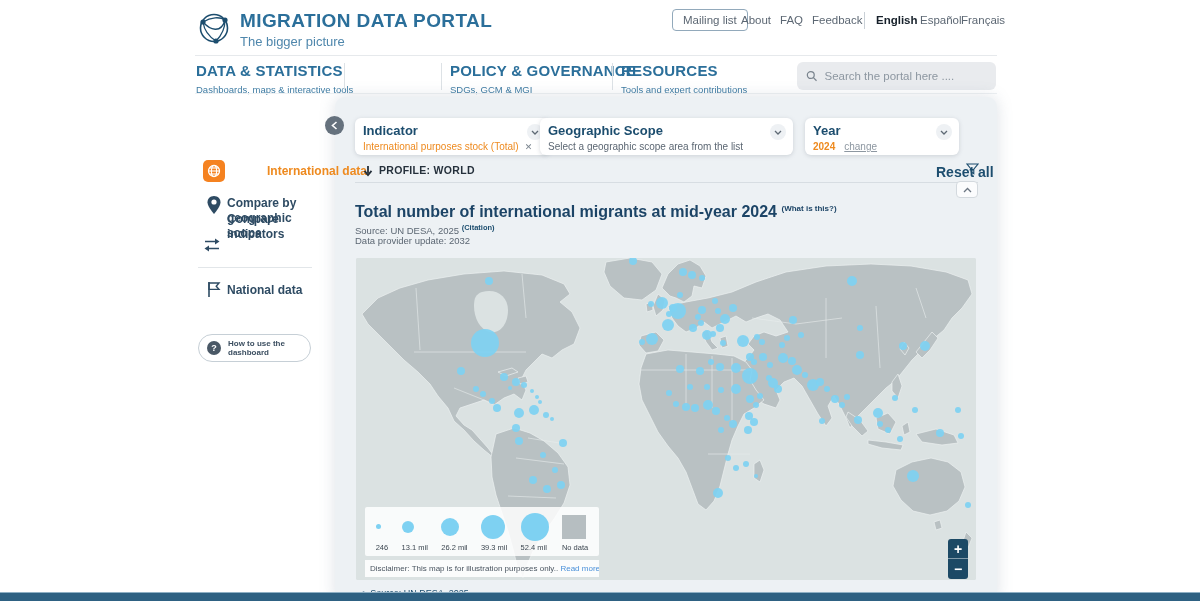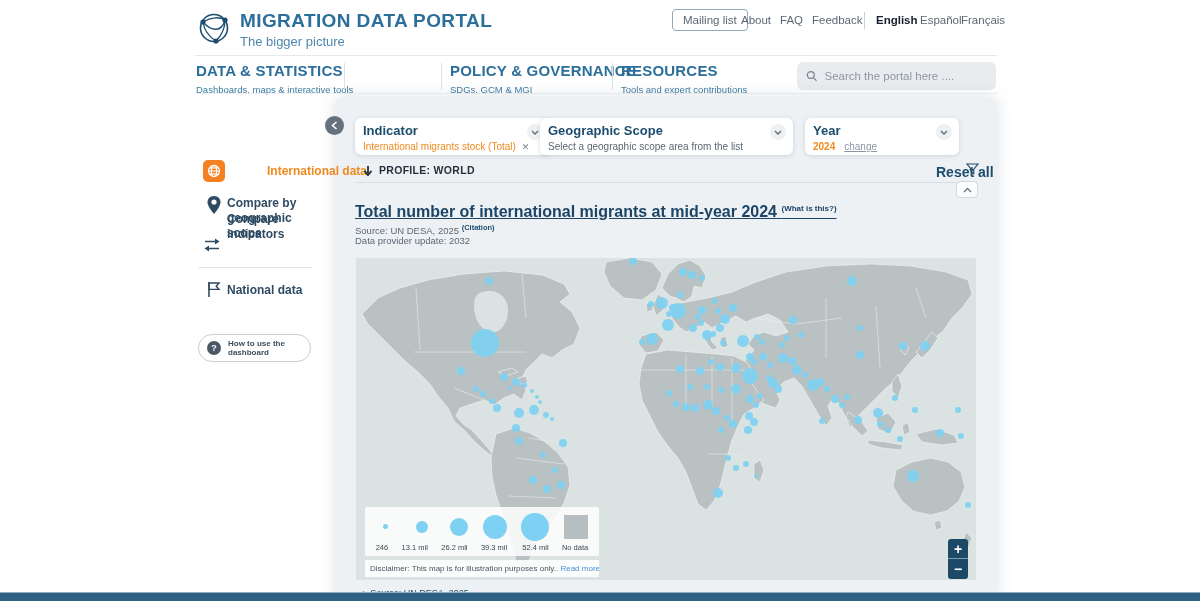--- a/index.html
+++ b/index.html
@@ -46,29 +46,29 @@
   .chip-close { color:#7a848e; font-size:9px; margin-left:6px; cursor:pointer; }
   .hint-text { color:#5c6773; }
   .year-val { color:#ee8a1f; font-weight:700; }
   .change-link { color:#8d97a1; text-decoration:underline; margin-left:9px; cursor:pointer; }
 
   .profile-label { font-size:10.5px; font-weight:700; color:#25303b; letter-spacing:.3px; }
   .reset-label { font-size:14px; font-weight:700; color:#1c4d6e; cursor:pointer; }
   .divider2 { height:1px; background:#d7dde2; }
   .collapse-btn { width:22px; height:17px; background:#fbfcfd; border:1px solid #d3d9de; border-radius:4px; display:flex; align-items:center; justify-content:center; cursor:pointer; }
 
-  .main-title { font-size:16px; font-weight:700; color:#1c4466;text-decoration:underline; }
+  .main-title { font-size:16px; font-weight:700; color:#1c4466; }
   .main-title sup { font-size:8px; font-weight:700; }
   .src-line { font-size:9.5px; color:#5c6773; }
   .src-line sup { font-size:7.5px; font-weight:700; color:#1c4d6e; }
 
   
   .map-wrap { width:620px; height:322px; background:#dbe2e2; border-radius:2px; overflow:hidden; }
   .legend { width:234px; height:49px; background:rgba(255,255,255,.84); border-radius:2px; display:flex; align-items:flex-start; justify-content:space-around; padding:5px 4px 0; }
-  .legend-item { display:flex; flex-direction:column; align-items:flex-end; }
+  .legend-item { display:flex; flex-direction:column; align-items:flex-start; }
   .legend-sym { height:29px; display:flex; align-items:center; justify-content:center; }
   .legend-circle { border-radius:50%; }
   .legend-square { width:24px; height:24px; background:#b6bec1; }
   .legend-label { font-size:7.5px; color:#3c4650; margin-top:2px; white-space:nowrap; }
   .disclaimer { width:234px; height:17px; background:rgba(255,255,255,.88); font-size:8px; color:#4a5560; line-height:17px; padding-left:5px; white-space:nowrap; overflow:hidden; }
   .disc-link { color:#4a90d9; cursor:pointer; }
   .zoom-btn { width:20px; height:20px; background:#1c4965; color:#fff; font-size:14px; font-weight:700; display:flex; align-items:center; justify-content:center; cursor:pointer; }
   .zoom-in { border-radius:3px 3px 0 0; border-bottom:1px solid rgba(255,255,255,.45); }
   .zoom-out { border-radius:0 0 3px 3px; }
 
@@ -189,21 +189,21 @@
   </div>
 
   <div class="card abs" style="left:355px; top:118px; width:195px;">
     <div class="card-title">Indicator</div>
     <div class="card-chevron">
       <svg width="8" height="5" viewBox="0 0 8 5">
           <polyline points="1,1 4,4 7,1" fill="none" stroke="#5f6a75" stroke-width="1.3"></polyline>
         </svg>
     </div>
     <div class="card-sub">
-      <span class="chip-text">International migrants stock (Total)</span><span class="chip-close">✕</span>
+      <span class="chip-text">International purposes stock (Total)</span><span class="chip-close">✕</span>
     </div>
   </div>
 
   <div class="card abs" style="left:540px; top:118px; width:253px;">
     <div class="card-title">Geographic Scope</div>
     <div class="card-chevron">
       <svg width="8" height="5" viewBox="0 0 8 5">
           <polyline points="1,1 4,4 7,1" fill="none" stroke="#5f6a75" stroke-width="1.3"></polyline>
         </svg>
     </div>

